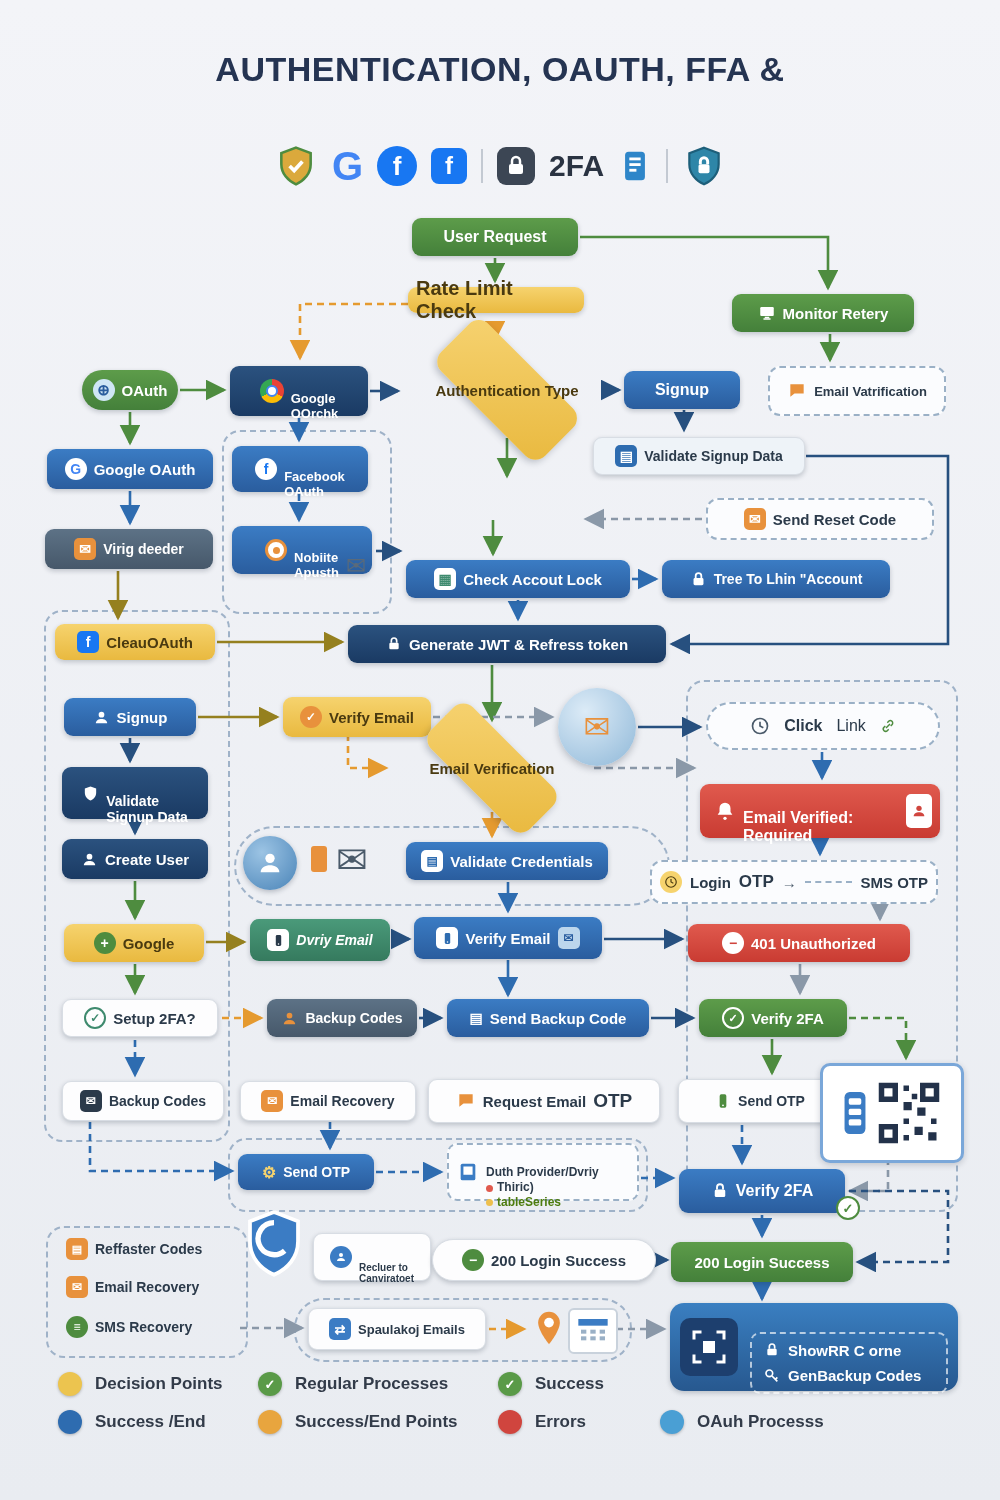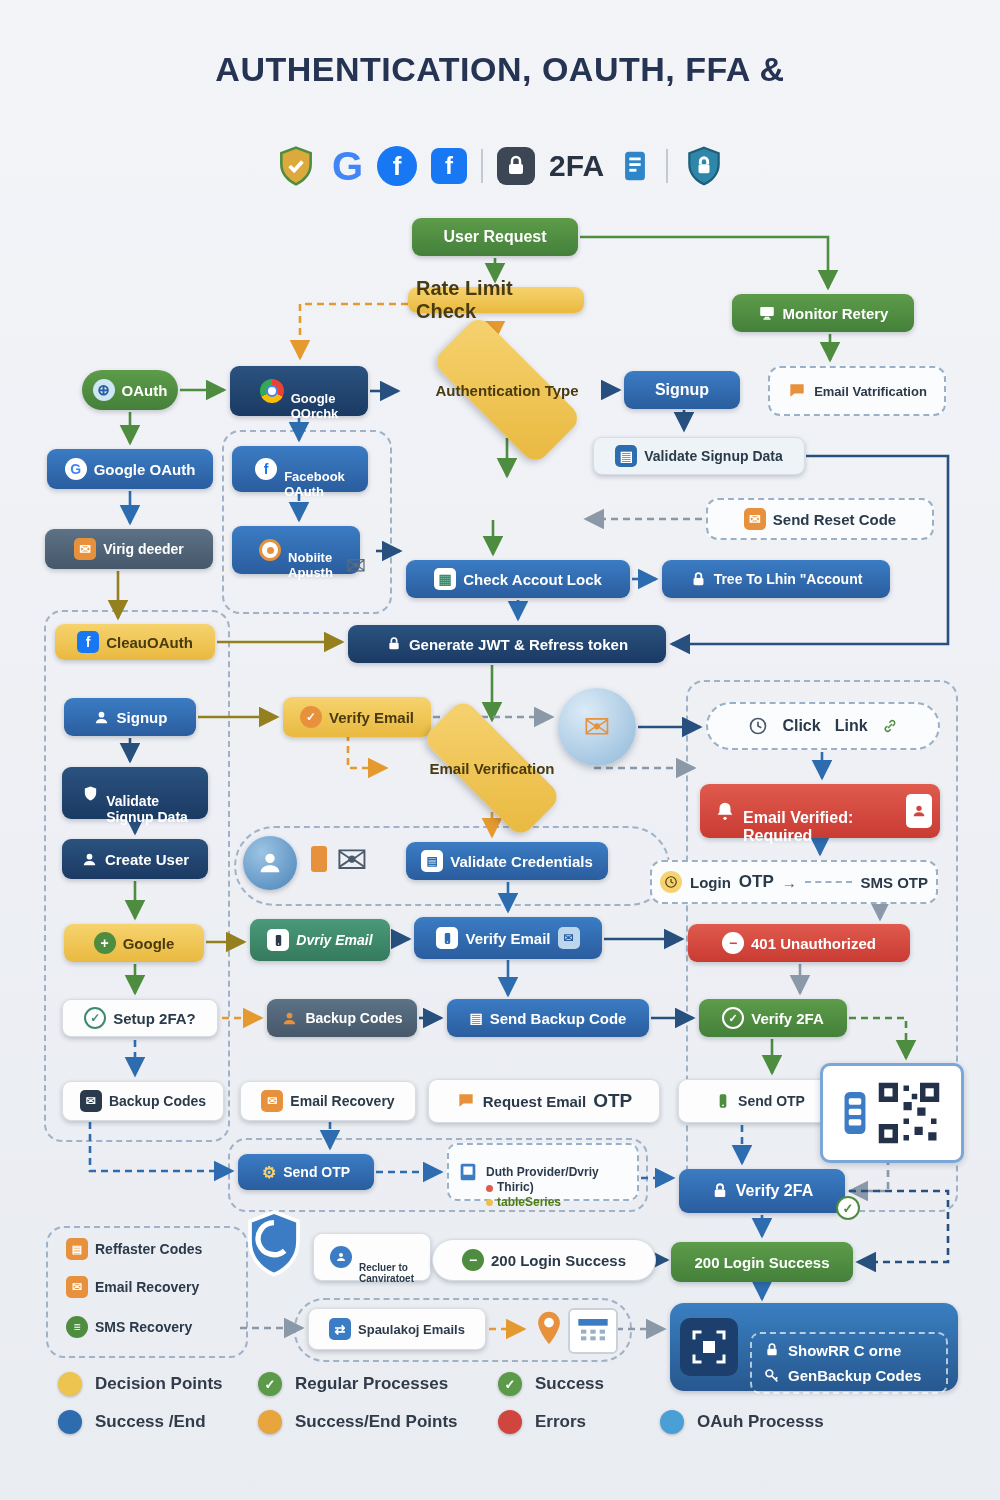--- a/index.html
+++ b/index.html
@@ -251,21 +251,21 @@
   <div class="node dashedb" style="left:706px;top:498px;width:228px;height:42px;font-size:15px;border-radius:12px">
     <span class="icq" style="background:#e8913c;color:#fff">✉</span>
     <span>Send Reset Code</span>
     </div>
 
   <div class="node slate" style="left:45px;top:529px;width:168px;height:40px;font-size:14px">
     <span class="icq" style="background:#e8913c;color:#fff">✉</span>
     <span>Virig deeder</span>
     </div>
 
-  <div class="node blue" style="left:232px;top:526px;width:128px;height:48px;font-size:13px">
+  <div class="node blue" style="left:232px;top:526px;width:140px;height:48px;font-size:13px">
     <span class="icq round" style="background:#fff;border:3px solid #e8913c;box-sizing:border-box">
         <span style="width:7px;height:7px;border-radius:50%;background:#e8913c"></span>
       </span>
     <span class="two">
         <span>Nobiite</span>
         <span>Apusth</span>
       </span>
     </div>
 
   <div class="freeic" style="left:346px;top:552px;font-size:24px;color:#5a6a7a">✉</div>
@@ -318,21 +318,21 @@
   <div class="freeic" style="left:558px;top:688px;width:78px;height:78px;border-radius:50%;background:radial-gradient(circle at 35% 30%,#dcebf7,#8fb8d8);box-shadow:0 3px 7px rgba(20,30,50,.25);font-size:32px;color:#e8913c">✉</div>
 
   <div class="node dashedb" style="left:706px;top:702px;width:234px;height:48px;font-size:16px;border-radius:24px;gap:14px">
     <span class="svgic" style="width:20px;height:20px;color:#4a5a6a">
         <svg viewBox="0 0 24 24">
           <circle cx="12" cy="12" r="9" fill="none" stroke="#4a5a6a" stroke-width="2"></circle>
           <path d="M12 7v5l4 2" stroke="#4a5a6a" stroke-width="2" fill="none"></path>
         </svg>
       </span>
     <span>Click</span>
-    <span style="font-weight:700">Link</span>
+    <span style="font-weight:400">Link</span>
     <span class="svgic" style="width:16px;height:16px">
         <svg viewBox="0 0 24 24">
           <path d="M9 15l6-6M8 12l-2 2a3.5 3.5 0 0 0 5 5l2-2M16 12l2-2a3.5 3.5 0 0 0-5-5l-2 2" stroke="#4e8c3f" stroke-width="2.2" fill="none"></path>
         </svg>
       </span>
     </div>
 
   <div class="diamond" style="left:392px;top:726px;width:200px;height:84px">
     <div class="dshape"></div>
     <div class="dlabel" style="font-size:15px">Email Verification</div>

